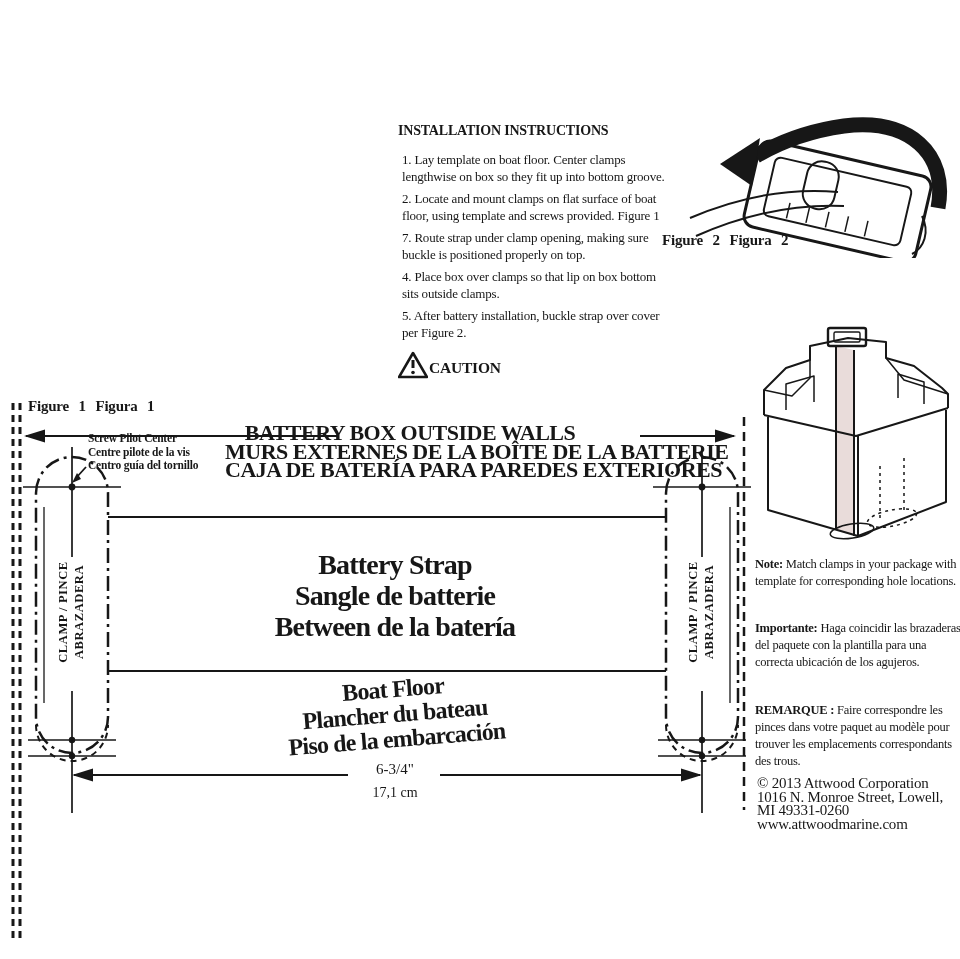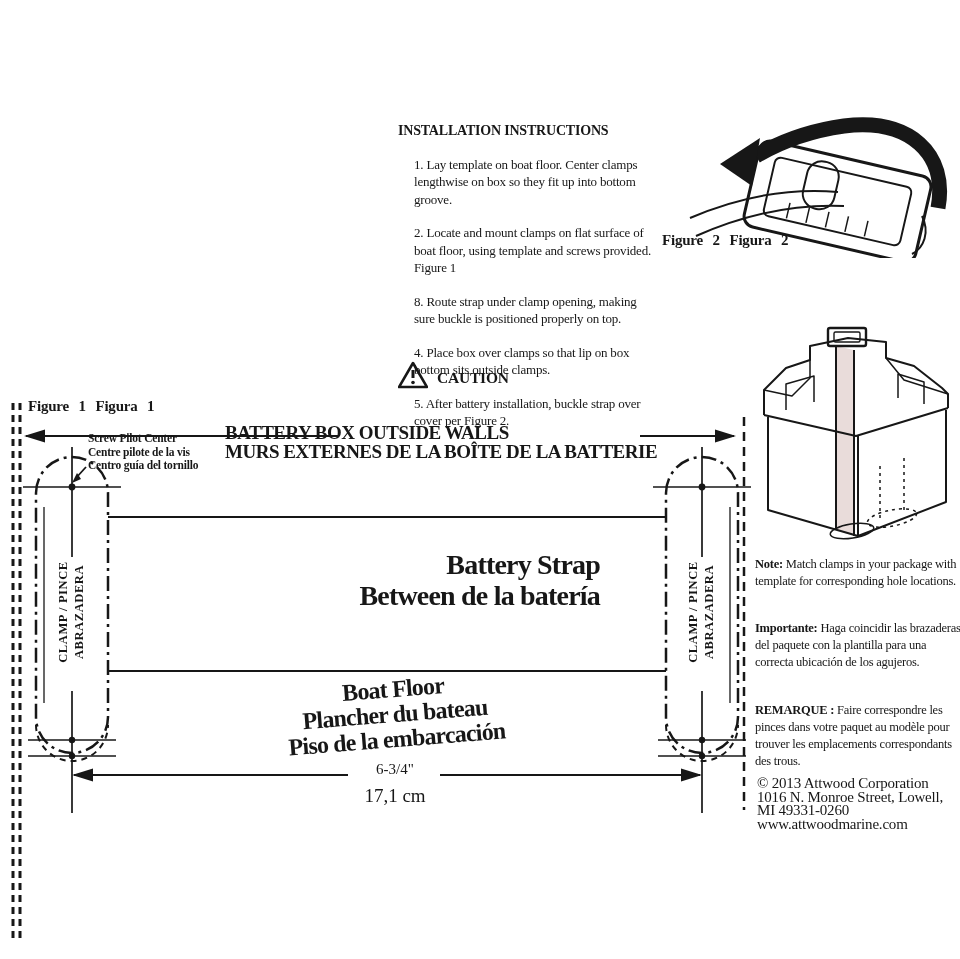--- a/index.html
+++ b/index.html
@@ -4,64 +4,64 @@
 <style>
   html,body{margin:0;padding:0;background:#fff;}
   .page{position:relative;width:960px;height:954px;background:#ffffff;overflow:hidden;
         font-family:Liberation Serif, serif;color:#171717;}
   .abs{position:absolute;}
   svg{position:absolute;}
   svg *{vector-effect:non-scaling-stroke;}
 
   .instr{left:398px;top:122px;width:276px;font-size:13px;line-height:17.5px;letter-spacing:-0.2px;}
   .instr-title{font-weight:bold;font-size:14px;margin-bottom:11px;}
-  .instr-step{margin:16px;}
-
-  .caution-row{left:398px;top:351px;display:flex;align-items:flex-end;gap:9px;margin-top:10px;}
+  .instr-step{margin:4px;}
+
+  .caution-row{left:398px;top:351px;display:flex;align-items:flex-end;gap:1px;}
   .caution-word{font-weight:bold;font-size:15.5px;letter-spacing:-0.2px;padding-bottom:2px;}
   .caution-text{left:398px;top:382px;font-size:12.5px;letter-spacing:-0.35px;white-space:nowrap;}
 
   .fig2-caption{left:654px;top:232px;font-size:15px;font-weight:bold;word-spacing:6px;letter-spacing:-0.2px;margin-left:8px;}
   .fig2-labels{left:660px;top:259px;font-size:13px;line-height:22.5px;letter-spacing:-0.2px;}
 
   .fig1-caption{left:28px;top:398px;font-size:15px;font-weight:bold;word-spacing:6px;letter-spacing:-0.2px;}
-  .walls{left:225px;top:424px;width:370px;font-weight:bold;
-         font-size:19px;line-height:18.5px;letter-spacing:-0.5px;white-space:nowrap;}
+  .walls{left:225px;top:424px;width:370px;text-align:center;font-weight:bold;
+         font-size:22px;line-height:18.5px;letter-spacing:-0.5px;white-space:nowrap;}
   .screwpilot{left:88px;top:432px;font-size:11.5px;font-weight:bold;line-height:13.5px;letter-spacing:-0.2px;}
 
   .clamp-label{width:130px;height:32px;text-align:center;font-weight:bold;font-size:12.5px;
                line-height:15.5px;letter-spacing:0.6px;transform:rotate(-90deg);white-space:nowrap;}
   .clamp-label.left{left:7px;top:596px;}
   .clamp-label.right{left:637px;top:596px;}
 
-  .strap-head{left:190px;top:549px;width:410px;text-align:right;font-weight:bold;
+  .strap-head{left:190px;top:549px;width:410px;text-align:center;font-weight:bold;
               font-size:28px;line-height:31px;letter-spacing:-0.8px;}
   .floor-head{left:190px;top:677px;width:410px;text-align:center;font-weight:bold;
               font-size:24px;line-height:25px;letter-spacing:-0.8px;transform:rotate(-4.5deg);}
 
   .dim-in{left:340px;top:761px;width:110px;text-align:center;font-size:15px;}
-  .dim-cm{left:340px;top:785px;width:110px;text-align:center;font-size:19px;}
+  .dim-cm{left:340px;top:785px;width:110px;text-align:center;font-size:14px;}
 
   .note-block{width:212px;font-size:12.5px;line-height:17px;letter-spacing:-0.25px;}
   .note-en{left:755px;top:556px;}
   .note-es{left:755px;top:620px;}
   .note-fr{left:755px;top:702px;}
 
   .footer{left:757px;top:777px;font-size:15px;line-height:13.5px;letter-spacing:-0.2px;}
 </style>
 </head>
 <body>
 
 <div class="page">
 
   <div class="abs instr">
     <div class="instr-title">INSTALLATION INSTRUCTIONS</div>
     <p class="instr-step">1. Lay template on boat floor. Center clamps lengthwise on box so they fit up into bottom groove.</p>
     <p class="instr-step">2. Locate and mount clamps on flat surface of boat floor, using template and screws provided. Figure 1</p>
-    <p class="instr-step">8. Route strap under clamp opening, making sure buckle is positioned properly on top.</p>
+    <p class="instr-step">7. Route strap under clamp opening, making sure buckle is positioned properly on top.</p>
     <p class="instr-step">4. Place box over clamps so that lip on box bottom sits outside clamps.</p>
     <p class="instr-step">5. After battery installation, buckle strap over cover per Figure 2.</p>
   </div>
 
   <div class="abs caution-row">
     <svg width="30" height="28" viewBox="0 0 30 28" style="position:static">
       <polygon points="15,2 29,26 1,26" fill="none" stroke="#171717" stroke-width="2.6" stroke-linejoin="round"></polygon>
       <line x1="15" y1="9" x2="15" y2="17" stroke="#171717" stroke-width="3"></line>
       <circle cx="15" cy="21.5" r="1.8" fill="#171717"></circle>
     </svg>
@@ -173,39 +173,41 @@
         <line x1="440" y1="380" x2="700" y2="380"></line>
         <polygon points="72,380 93,373.5 93,386.5" fill="#171717" stroke="none"></polygon>
         <polygon points="702,380 681,373.5 681,386.5" fill="#171717" stroke="none"></polygon>
       </g>
     </g>
   </svg>
 
   <div class="abs walls">
     <div>BATTERY BOX OUTSIDE WALLS</div>
     <div>MURS EXTERNES DE LA BOÎTE DE LA BATTERIE</div>
+    <div>CAJA DE BATERÍA PARA PAREDES EXTERIORES</div>
   </div>
 
   <div class="abs screwpilot">
     <div>Screw Pilot Center</div>
     <div>Centre pilote de la vis</div>
     <div>Centro guía del tornillo</div>
   </div>
 
   <div class="abs clamp-label left">
     <div>CLAMP / PINCE</div>
     <div>ABRAZADERA</div>
   </div>
   <div class="abs clamp-label right">
     <div>CLAMP / PINCE</div>
     <div>ABRAZADERA</div>
   </div>
 
   <div class="abs strap-head">
     <div>Battery Strap</div>
+    <div>Sangle de batterie</div>
     <div>Between de la batería</div>
   </div>
 
   <div class="abs floor-head">
     <div>Boat Floor</div>
     <div>Plancher du bateau</div>
     <div>Piso de la embarcación</div>
   </div>
 
   <div class="abs dim-in">6-3/4"</div>

